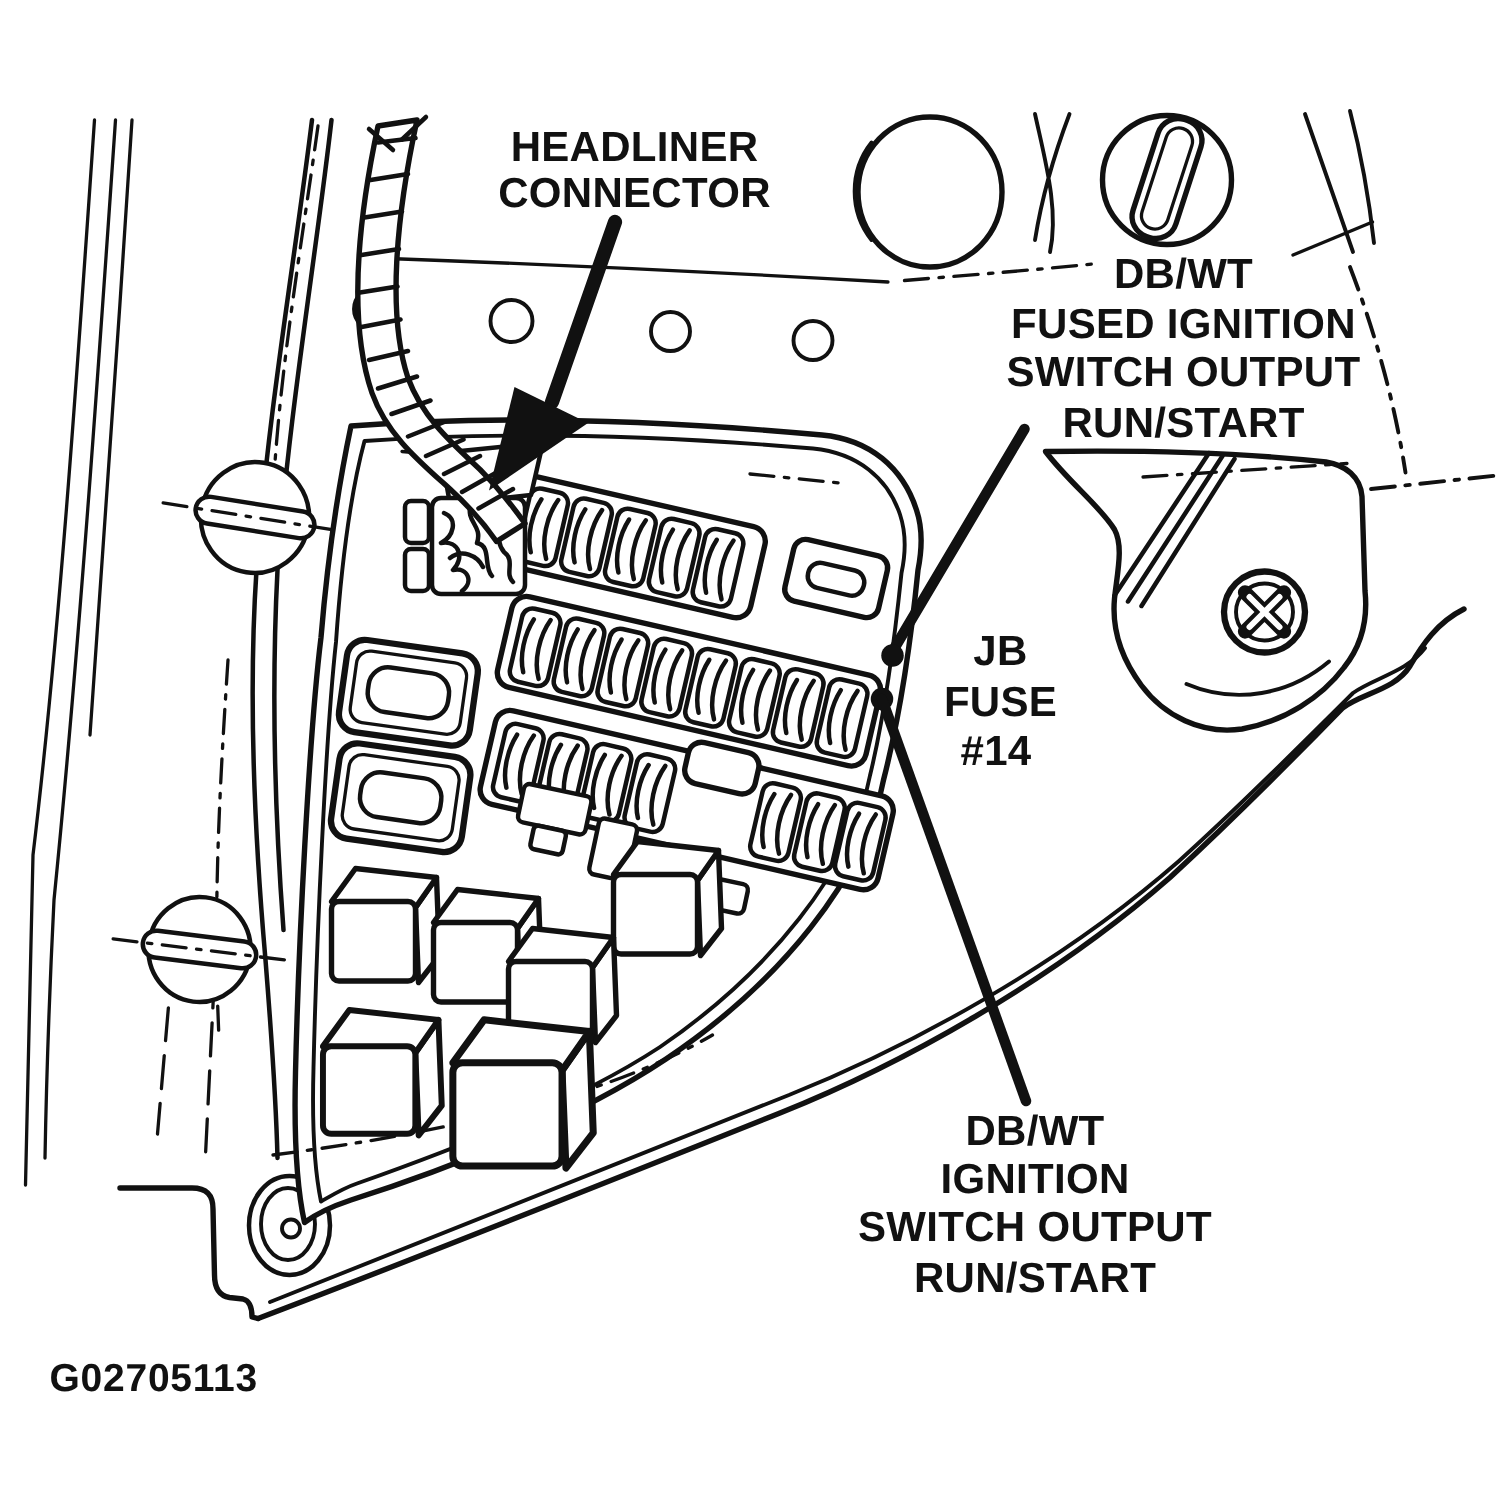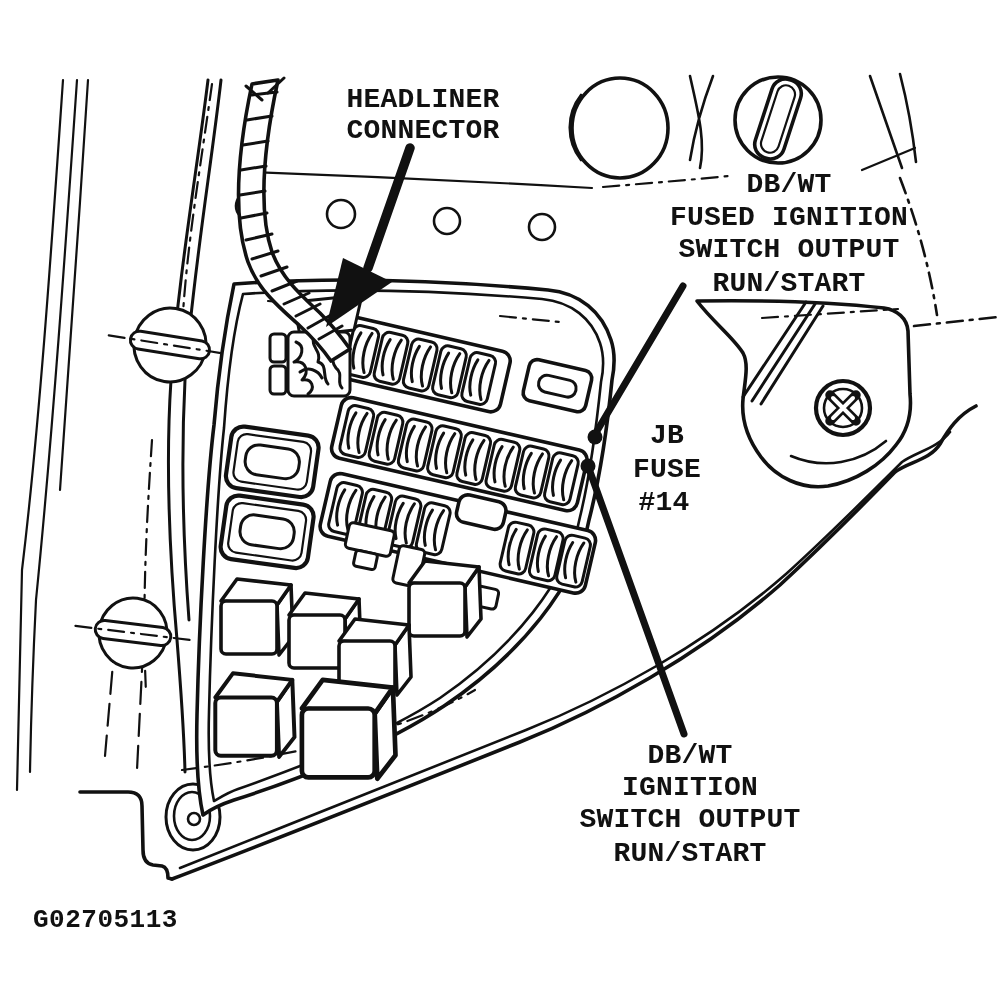--- a/index.html
+++ b/index.html
@@ -1,17 +1,17 @@
 <!DOCTYPE html>
 <html><head>
 <meta charset="utf-8">
 <style>
   html,body{margin:0;padding:0;background:#ffffff;}
   #stage{position:relative;width:1000px;height:1001px;background:#ffffff;overflow:hidden;
-         font-family:Liberation Mono, monospace;}
+         font-family:Liberation Sans, sans-serif;}
   svg{display:block}
   .ln{stroke:#111111;fill:none;stroke-linecap:round;stroke-linejoin:round;}
   .wf{fill:#ffffff;}
   .bk{fill:#111111;stroke:none;}
   .s2{stroke-width:2.2;} .s25{stroke-width:2.6;} .s3{stroke-width:3;}
   .s35{stroke-width:3.6;} .s4{stroke-width:4.2;} .s7{stroke-width:7;} .s9{stroke-width:9.5;}
   .dd{stroke-dasharray:16 7 3 7;}
   .dash{stroke-dasharray:22 10;}
   .lbl{font-weight:bold;font-size:28px;fill:#111111;letter-spacing:0.2px;text-anchor:middle;}
   .code{font-weight:bold;font-size:26px;fill:#111111;letter-spacing:0.5px;text-anchor:start;}

